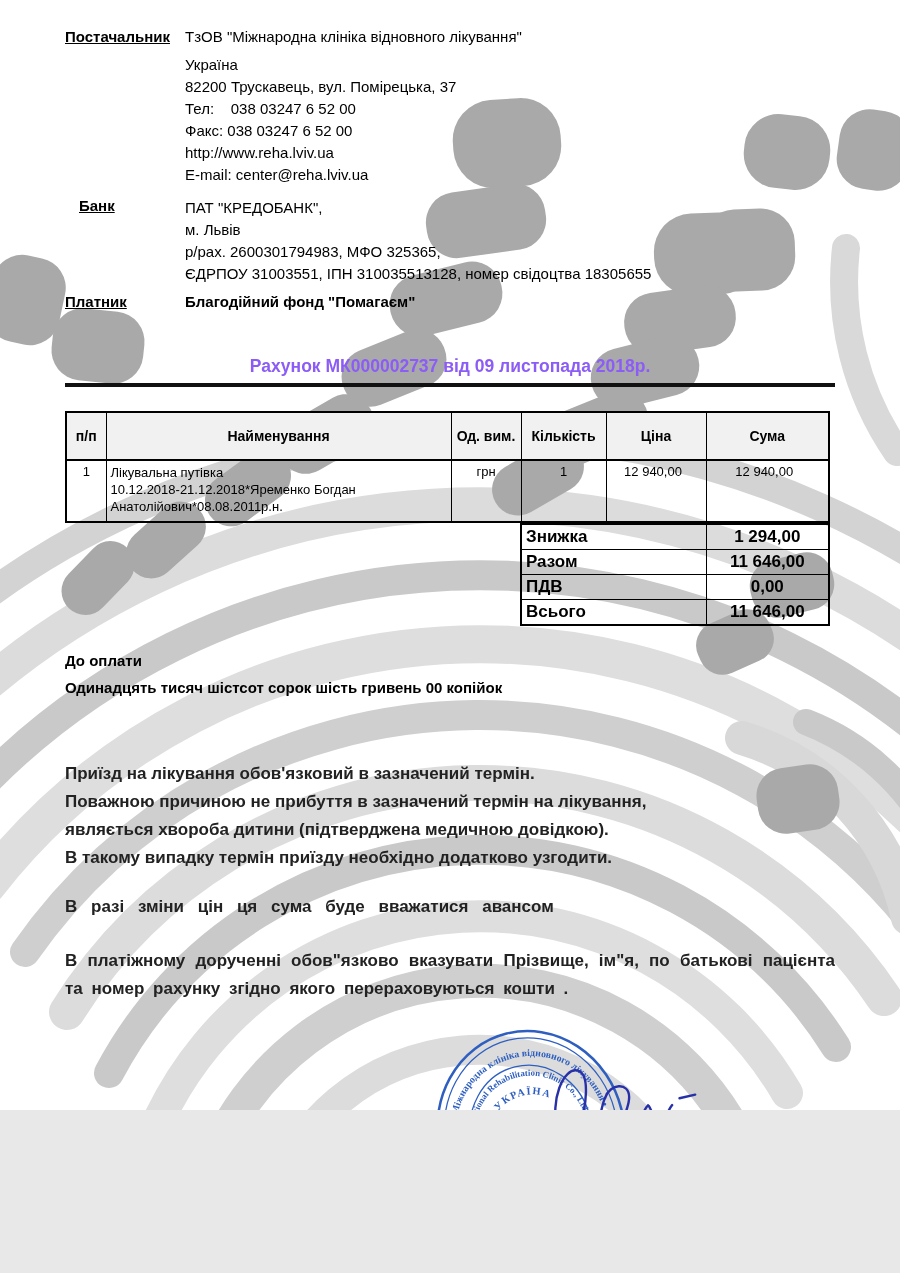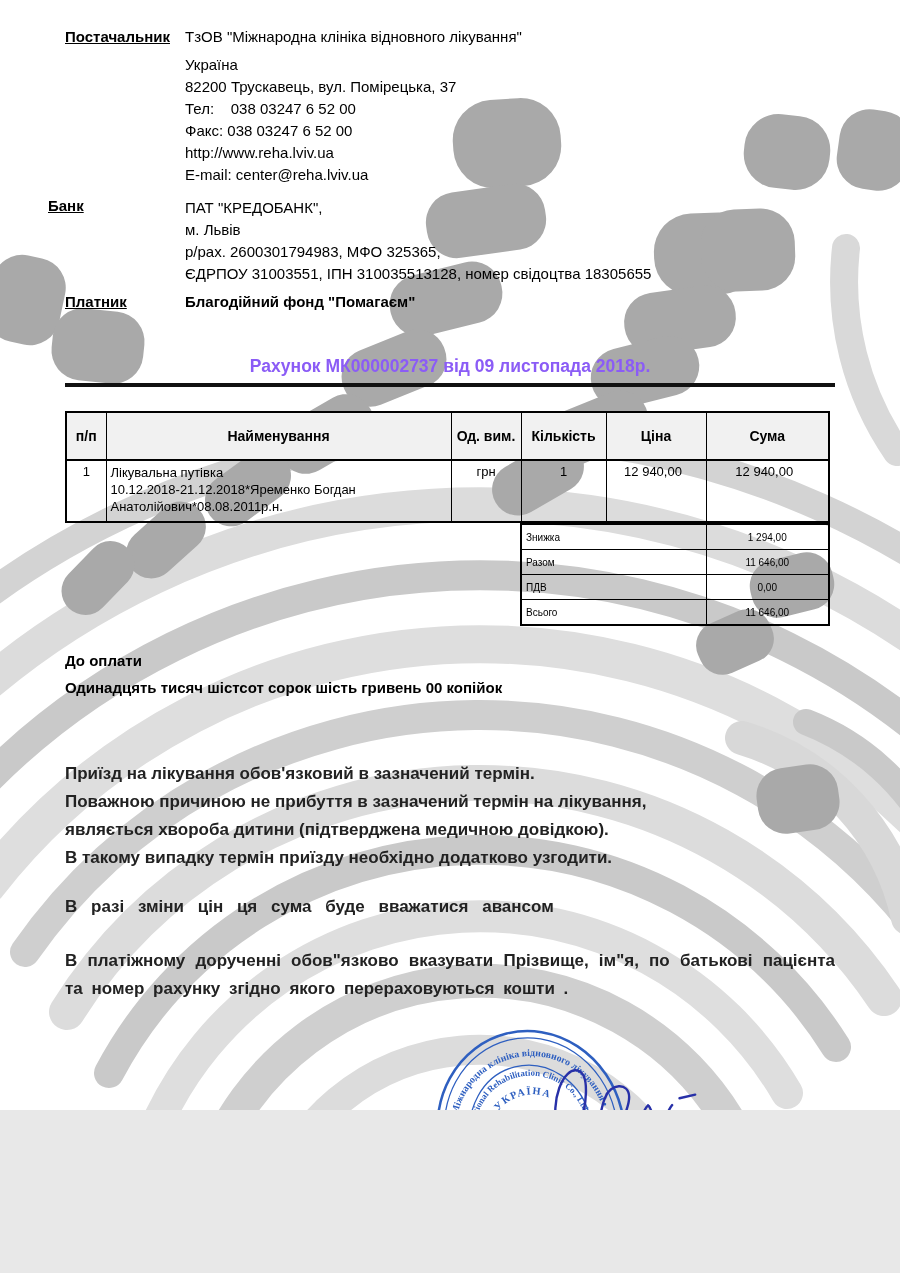--- a/index.html
+++ b/index.html
@@ -16,21 +16,21 @@
   .title{left:0;right:0;top:356px;text-align:center;font-size:17.5px;font-weight:bold;color:#8b5cf6;}
   .rule{left:65px;right:65px;top:383px;height:4px;background:#111;}
   table{border-collapse:collapse;table-layout:fixed;}
   .main-table{left:65px;top:411px;width:763px;border:2px solid #000;}
   .main-table th{border:1px solid #000;border-bottom:2px solid #000;background:#f1f1f1;
       font-size:14px;font-weight:bold;height:46px;text-align:center;vertical-align:middle;padding:0 2px;}
   .main-table td{border:1px solid #000;font-size:13px;vertical-align:top;padding:3px 4px;height:54px;}
   td.c{text-align:center;} td.r{text-align:center;padding-right:10px;}
   .name-cell{white-space:pre-line;line-height:17px;}
   .sum-table{left:520px;top:523px;width:308px;border:2px solid #000;}
-  .sum-table td{border:1px solid #000;font-size:10px;font-weight:normal;height:22px;padding:1px 4px;}
+  .sum-table td{border:1px solid #000;font-size:17px;font-weight:bold;height:22px;padding:1px 4px;}
   .sum-table td.v{text-align:center;}
   .notes{font-size:17px;font-weight:bold;line-height:28px;color:#222;}
   .p1{white-space:pre-line;}
   .p2{word-spacing:9px;}
   .p3{width:770px;text-align:justify;word-spacing:4px;}
   .sig-line{left:563px;top:1156px;width:97px;height:2px;background:#111;}
   .footer-logo{left:598px;top:1222px;display:flex;align-items:flex-start;color:#a9a9a9;}
   .flog-texts{margin-left:6px;}
   .flog-small{font-size:9.5px;letter-spacing:4px;color:#a3a3a3;margin-top:4px;white-space:nowrap;}
   .flog-big{font-size:30px;color:#b4b4b4;line-height:1;margin-top:1px;white-space:nowrap;}
@@ -85,21 +85,21 @@
 
     <div class="abs lbl" style="left:65px;top:28px;">Постачальник</div>
     <div class="abs val" style="left:185px;top:28px;">ТзОВ "Міжнародна клініка відновного лікування"</div>
     <div class="abs val pre" style="left:185px;top:54px;">Україна
 82200 Трускавець, вул. Помірецька, 37
 Тел:    038 03247 6 52 00
 Факс: 038 03247 6 52 00
 http://www.reha.lviv.ua
 E-mail: center@reha.lviv.ua</div>
 
-    <div class="abs lbl" style="left:48px;top:197px;">Банк</div>
+    <div class="abs lbl" style="left:79px;top:197px;">Банк</div>
     <div class="abs val pre" style="left:185px;top:197px;">ПАТ "КРЕДОБАНК",
 м. Львів
 р/рах. 2600301794983, МФО 325365,
 ЄДРПОУ 31003551, ІПН 310035513128, номер свідоцтва 18305655</div>
 
     <div class="abs lbl" style="left:65px;top:293px;">Платник</div>
     <div class="abs val bold" style="left:185px;top:293px;">Благодійний фонд "Помагаєм"</div>
 
     <div class="abs title">Рахунок МК000002737 від 09 листопада 2018р.</div>
     <div class="abs rule"></div>

